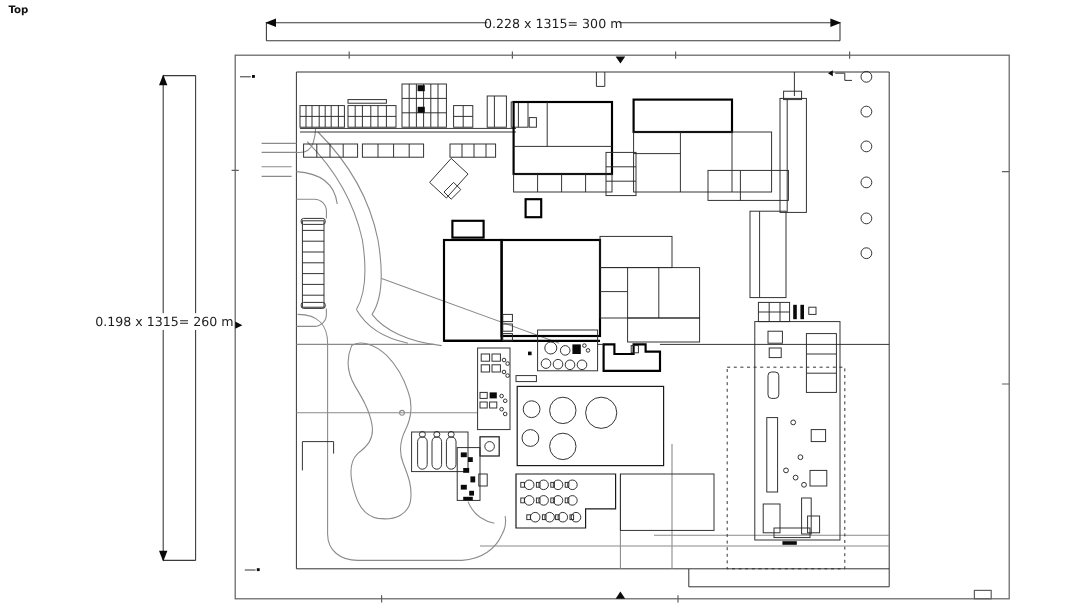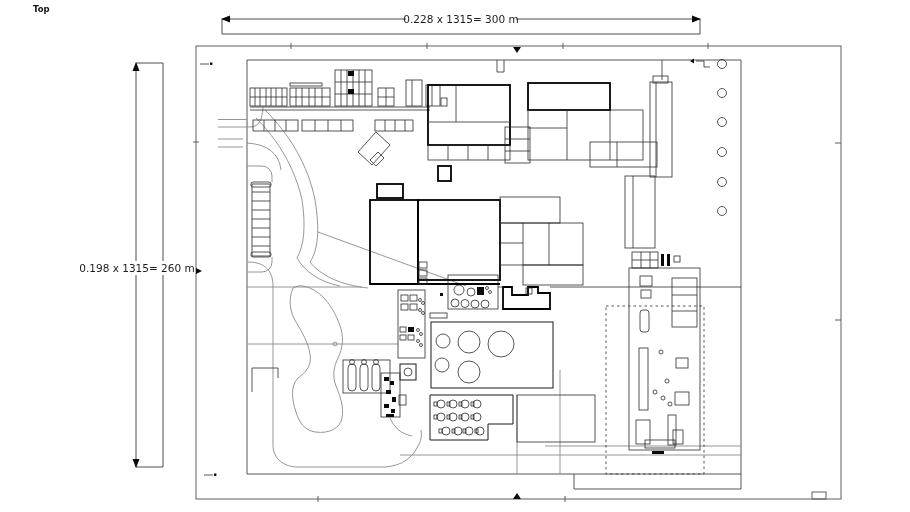--- a/index.html
+++ b/index.html
@@ -3,21 +3,20 @@
 <meta charset="utf-8">
 <style>
   html,body{margin:0;padding:0;background:#fff;}
   .stage{
     position:relative;width:910px;height:512px;background:#ffffff;overflow:hidden;
     font-family:"DejaVu Sans", sans-serif;
   }
   .view-label{
     position:absolute;left:7px;top:4px;font-size:8.5px;font-weight:600;color:#111;
     letter-spacing:0px;
-    margin-left:26px;
   }
   svg{position:absolute;left:0;top:0;}
   .lt{stroke:#2b2b2b;stroke-width:0.8;fill:none;}           
   .md{stroke:#1a1a1a;stroke-width:1;fill:none;}             
   .bd{stroke:#000;stroke-width:1.8;fill:none;}              
   .rd{stroke:#8a8a8a;stroke-width:0.9;fill:none;}           
   .fr{stroke:#5f5f5f;stroke-width:1;fill:none;}             
   .dm{stroke:#3a3a3a;stroke-width:0.9;fill:none;}           
   .blk{fill:#0a0a0a;stroke:none;}
   .dim-text{font-size:10.5px;fill:#1c1c1c;}

